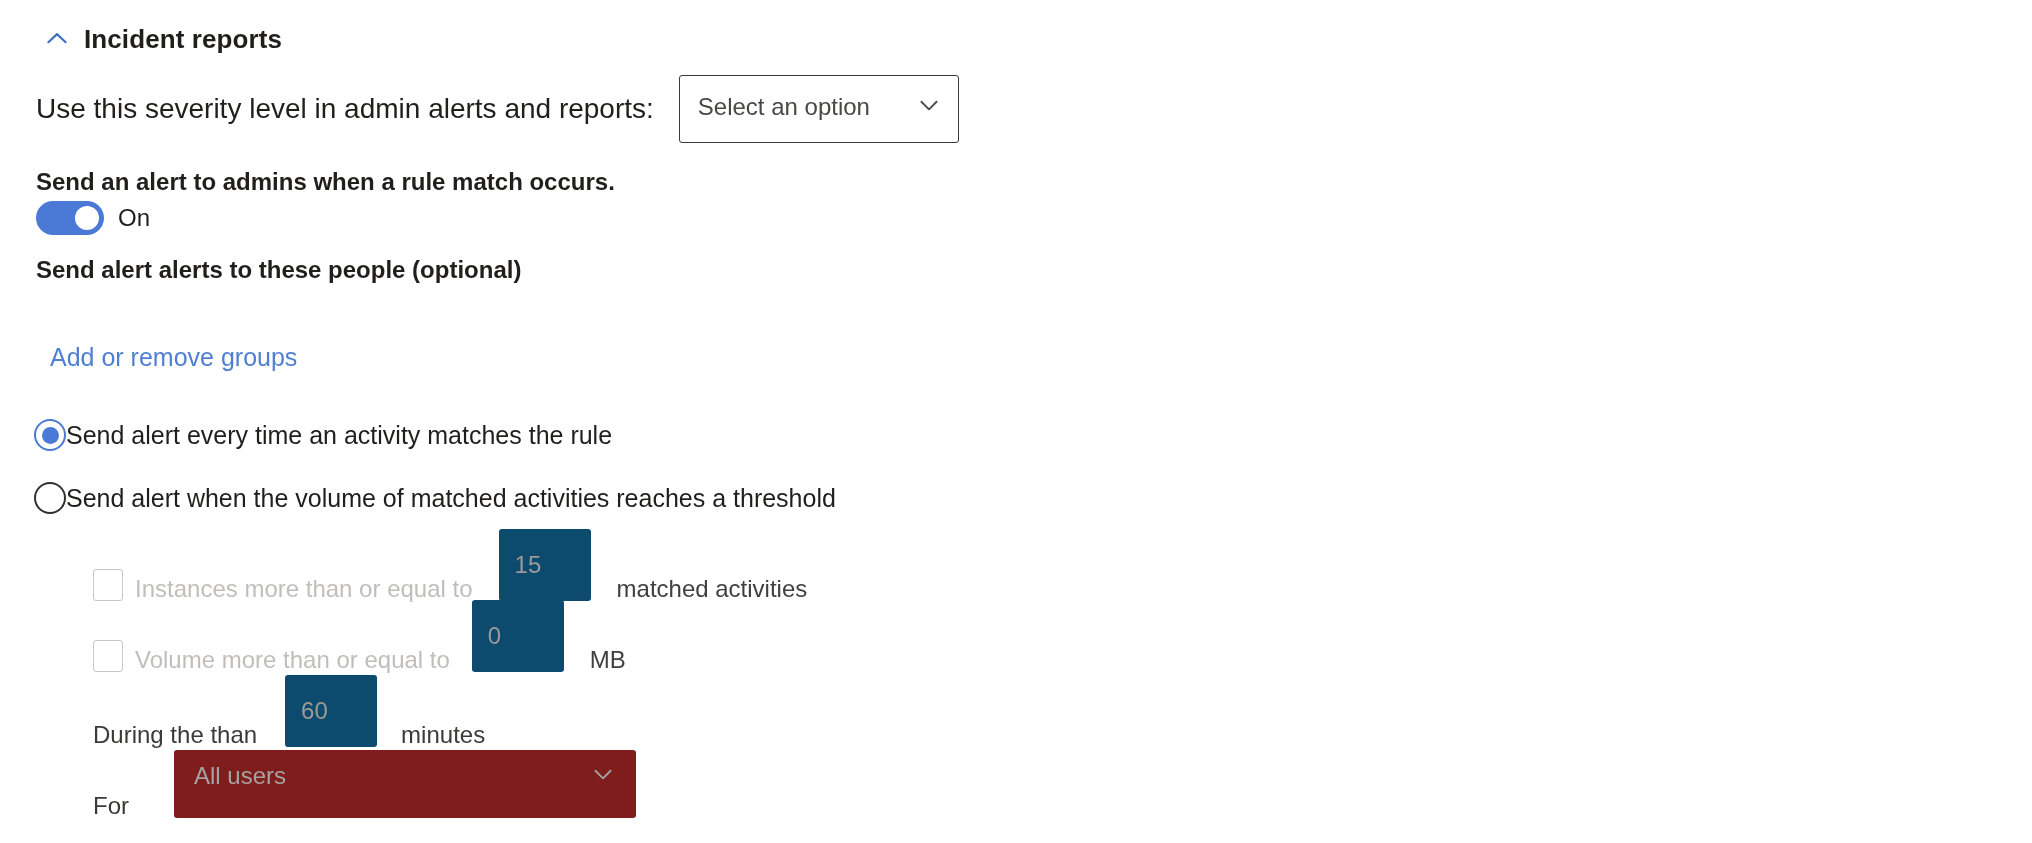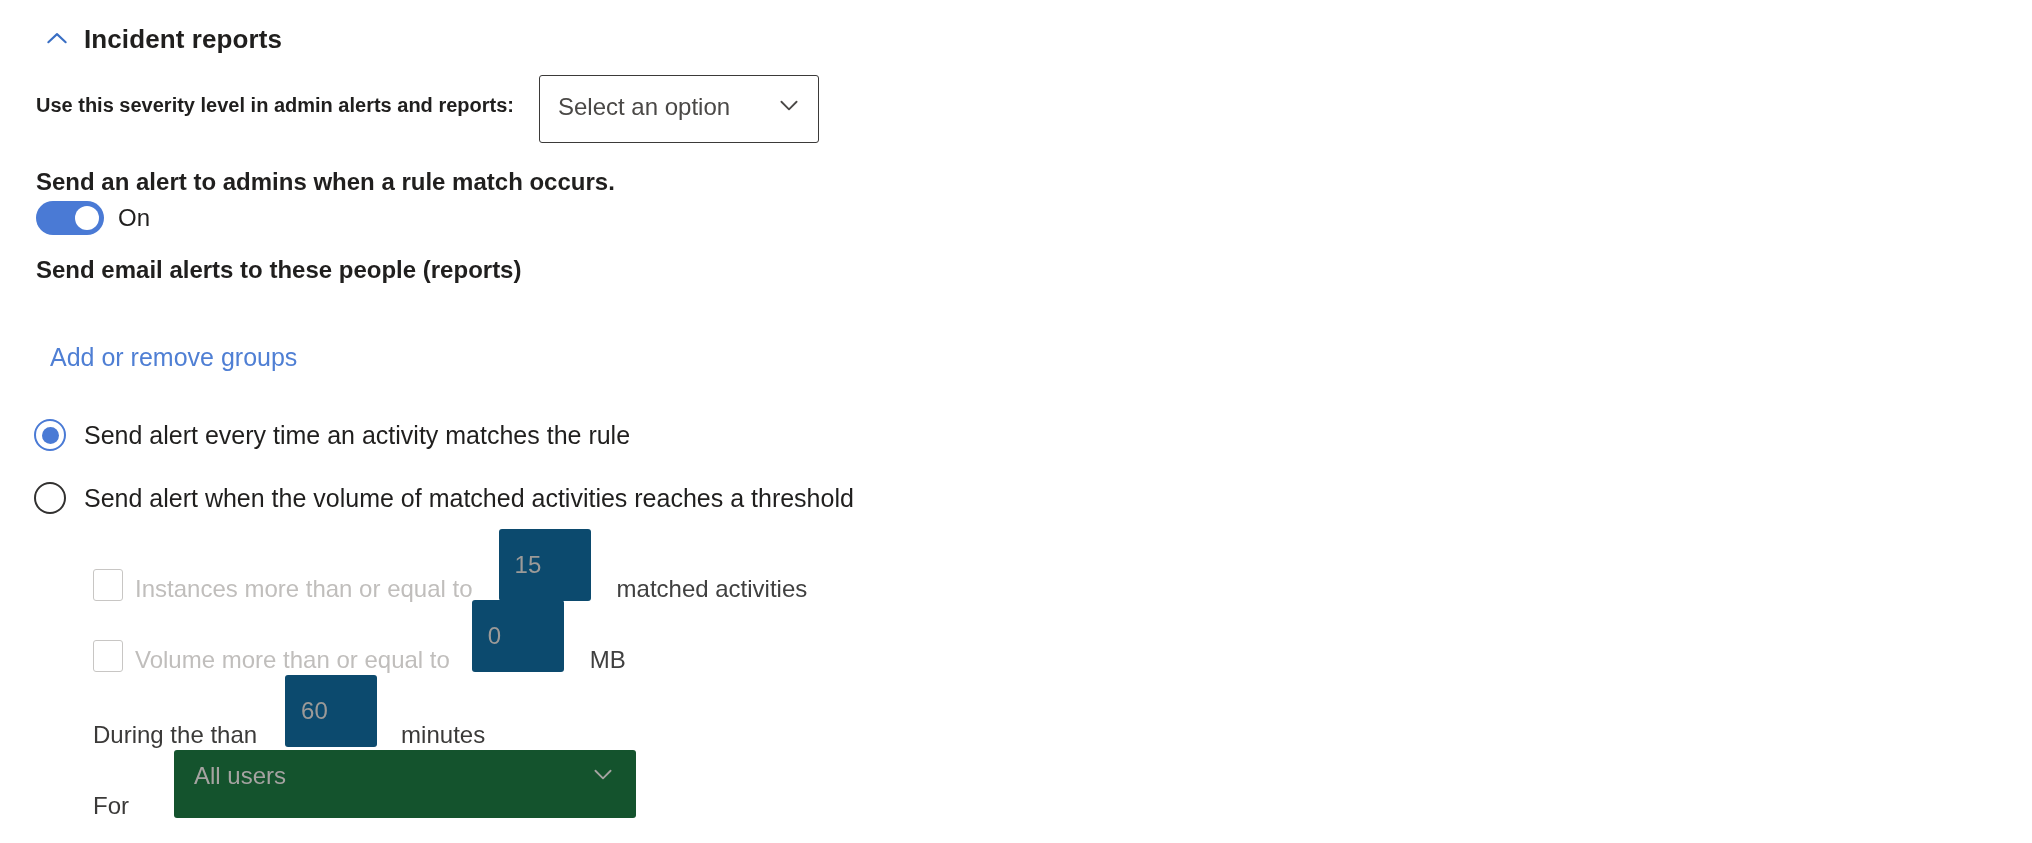--- a/index.html
+++ b/index.html
@@ -54,22 +54,22 @@
   
   .severity-row {
     position: absolute;
     left: 36px;
     top: 75px;
     display: flex;
     align-items: flex-start;
     gap: 0;
   }
   .severity-label {
-    font-size: 20px;
-    font-weight: 700;
+    font-size: 28px;
+    font-weight: 400;
     color: #201f1e;
     line-height: 1;
     padding-top: 20px;
     white-space: nowrap;
   }
   .severity-dropdown {
     margin-left: 25px;
     width: 280px;
     height: 68px;
     box-sizing: border-box;
@@ -161,21 +161,20 @@
     line-height: 1;
     cursor: pointer;
     white-space: nowrap;
   }
 
   
   .radio-item {
     position: absolute;
     display: flex;
     align-items: center;
-    gap: 18px;
     cursor: pointer;
   }
   #radio-every-time { left: 34px; top: 419px; }
   #radio-threshold  { left: 34px; top: 482px; }
 
   .radio-outer {
     width: 32px;
     height: 32px;
     border-radius: 50%;
     box-sizing: border-box;
@@ -262,21 +261,21 @@
   .num-input::placeholder { color: #9c9a98; opacity: 1; }
 
   #input-instances { width: 92px; height: 72px; }
   #input-volume    { width: 92px; height: 72px; }
   #input-duration  { width: 92px; height: 72px; }
 
   .for-select {
     width: 462px;
     height: 68px;
     box-sizing: border-box;
-    background: #14532d;
+    background: #7f1d1d;
     border: none;
     border-radius: 3px;
     display: flex;
     align-items: center;
     justify-content: space-between;
     padding: 0 20px 17px 20px;
     cursor: default;
   }
   .for-select .dd-text {
     font-size: 24px;
@@ -312,21 +311,21 @@
 
   <div class="alert-admins-label">Send an alert to admins when a rule match occurs.</div>
 
   <div class="toggle-row">
     <div class="toggle-switch" role="switch" aria-checked="true">
       <div class="knob"></div>
     </div>
     <span class="toggle-state">On</span>
   </div>
 
-  <div class="email-alerts-label">Send email alerts to these people (reports)</div>
+  <div class="email-alerts-label">Send alert alerts to these people (optional)</div>
 
   <a class="groups-link" href="#">Add or remove groups</a>
 
   <div class="radio-item" id="radio-every-time" role="radio" aria-checked="true">
     <span class="radio-outer">
       <span class="radio-dot"></span>
     </span>
     <span class="radio-label">Send alert every time an activity matches the rule</span>
   </div>
 

